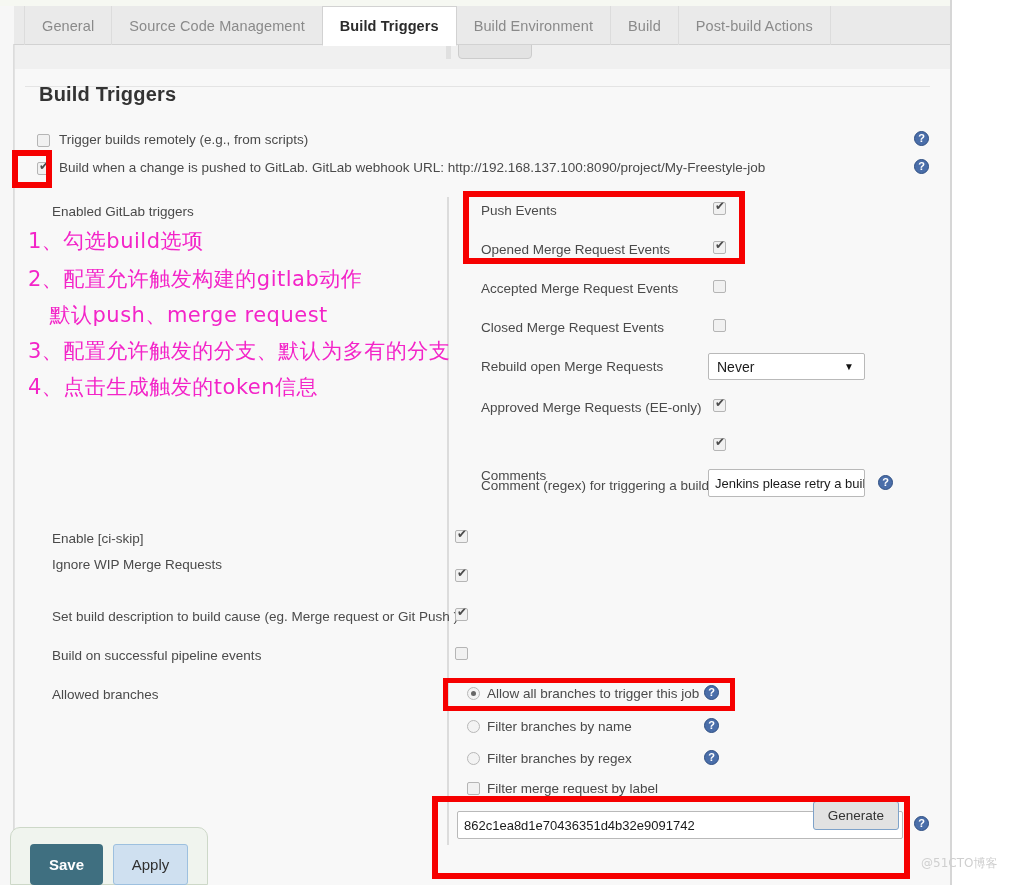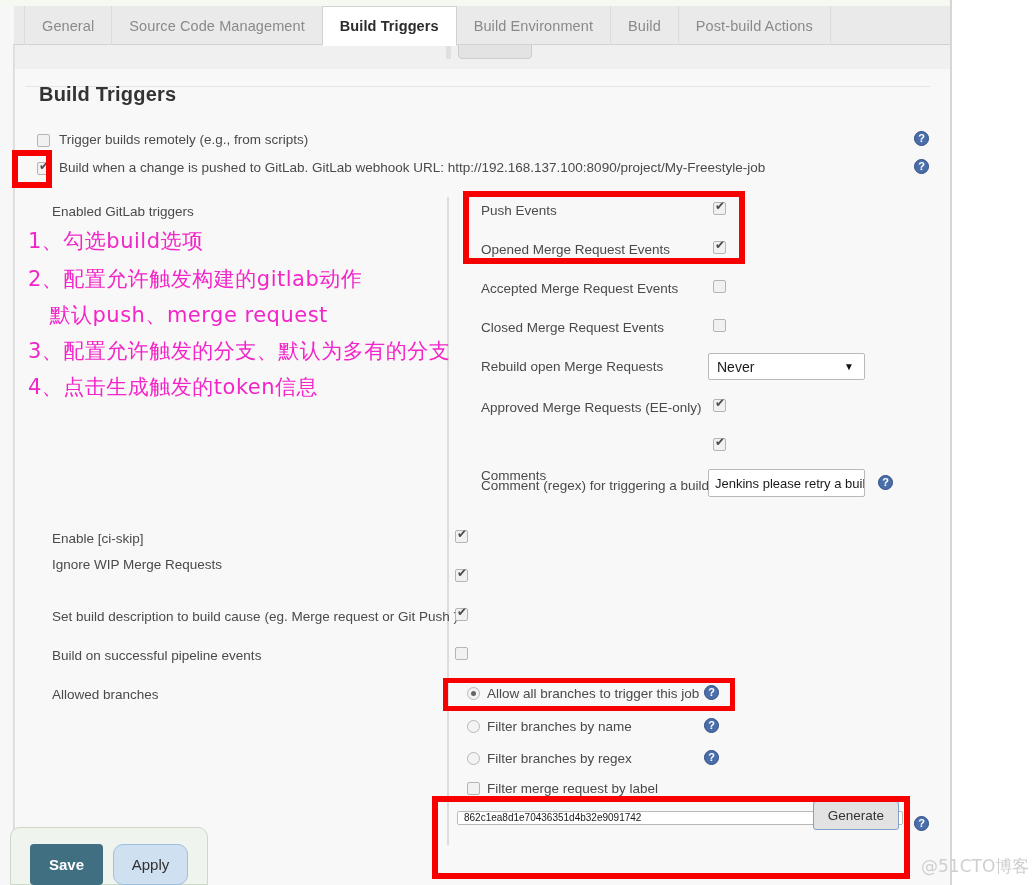--- a/index.html
+++ b/index.html
@@ -139,26 +139,26 @@
   .btn-save {
     position:absolute; left:30px; top:844px; width:73px; height:41px;
     background:#3f6f80; color:#ffffff; font-size:15px; font-weight:bold;
     display:flex; align-items:center; justify-content:center;
     border:none; border-radius:4px; cursor:pointer;
   }
   .btn-apply {
     position:absolute; left:113px; top:844px; width:75px; height:41px;
     background:#cfe0f0; color:#303030; font-size:15px;
     display:flex; align-items:center; justify-content:center;
-    border:1px solid #9dc0df; border-radius:10px; cursor:pointer;
+    border:1px solid #9dc0df; border-radius:3px; cursor:pointer;
   }
 
   .watermark {
     position:absolute; left:921px; top:855px;
-    font-size:17px; color:#cfcfcf; white-space:nowrap;
+    font-size:12px; color:#cfcfcf; white-space:nowrap;
     font-family:"DejaVu Sans","Liberation Sans",sans-serif;
   }
 </style>
 </head>
 <body>
 
 <div id="page-root">
 
   <div class="top-strip"></div>
   <div class="left-rail"></div>
@@ -264,21 +264,21 @@
     <div class="help" style="left:689px; top:673px;">?</div>
 
     <div class="rb" style="left:452px; top:707px;"></div>
     <div class="sub-label" style="left:472px; top:706px;">Filter branches by regex</div>
     <div class="help" style="left:689px; top:705px;">?</div>
 
     <div class="cb" style="left:452px; top:737px;"></div>
     <div class="sub-label" style="left:472px; top:736px;">Filter merge request by label</div>
 
     <div class="sub-label" style="left:37px;  top:802px; color:#9a9a9a;">Secret token</div>
-    <div class="txtinput" style="left:442px; top:766px; width:446px; height:14px; font-size:10px;">
+    <div class="txtinput" style="left:442px; top:766px; width:446px; height:28px; font-size:13px;">
       <span>862c1ea8d1e70436351d4b32e9091742</span>
     </div>
     <div class="help" style="left:899px; top:771px;">?</div>
     <div class="btn-generate" style="left:798px; top:756px; width:86px; height:29px;">
       <span>Generate</span>
     </div>
 
   </div>
 
   <div class="redbox" style="left:12px;  top:150px; width:40px;  height:38px;"></div>

